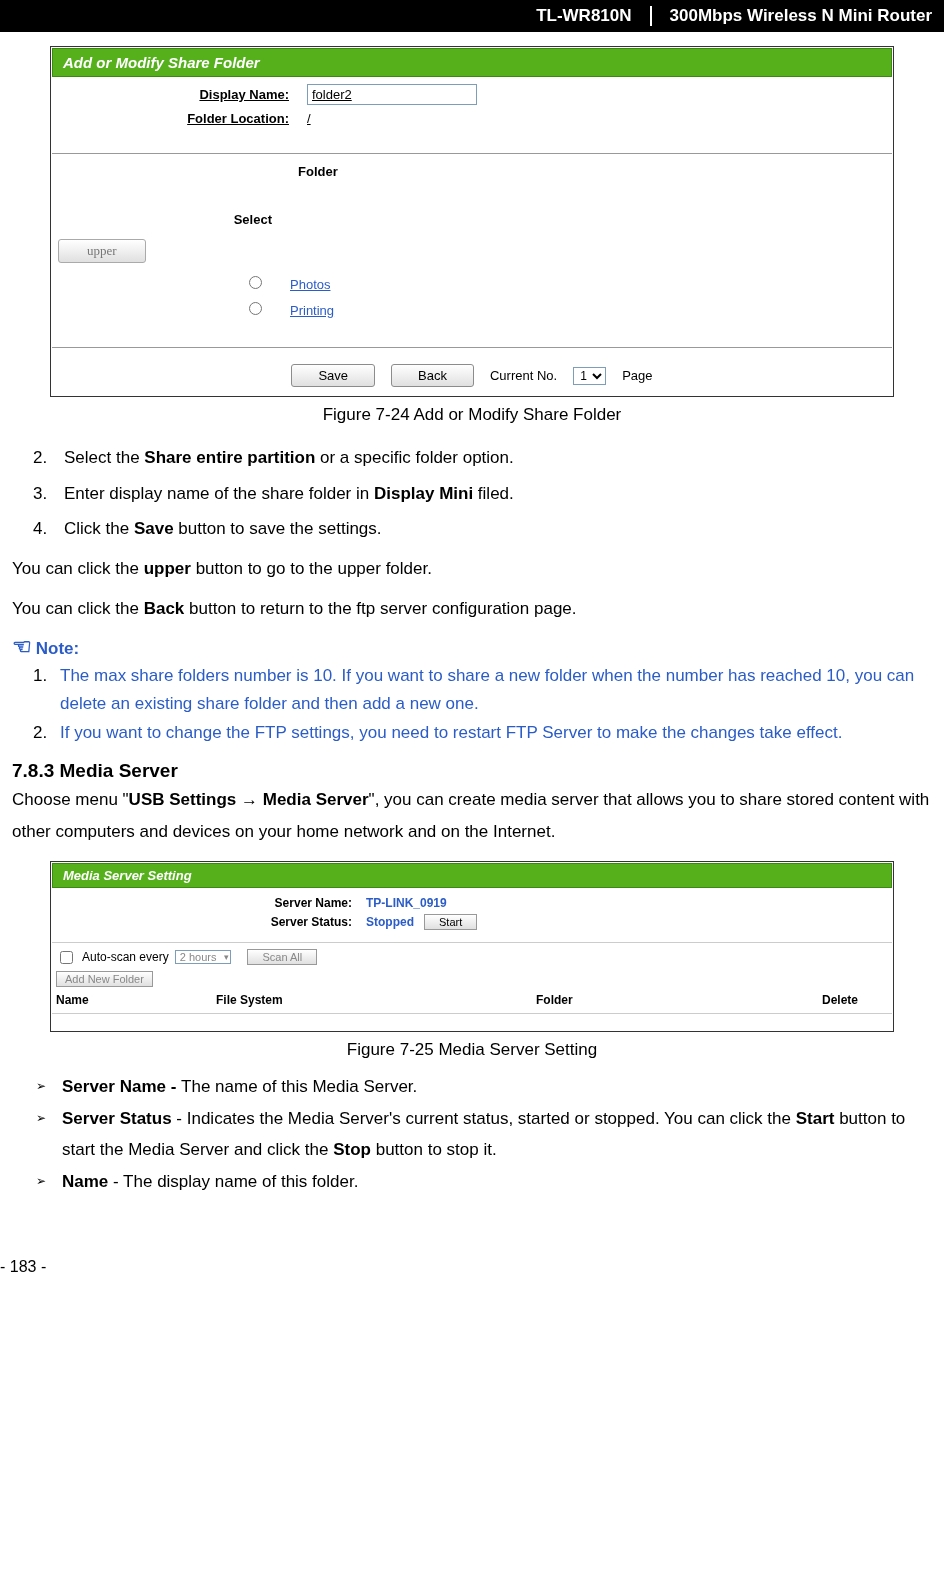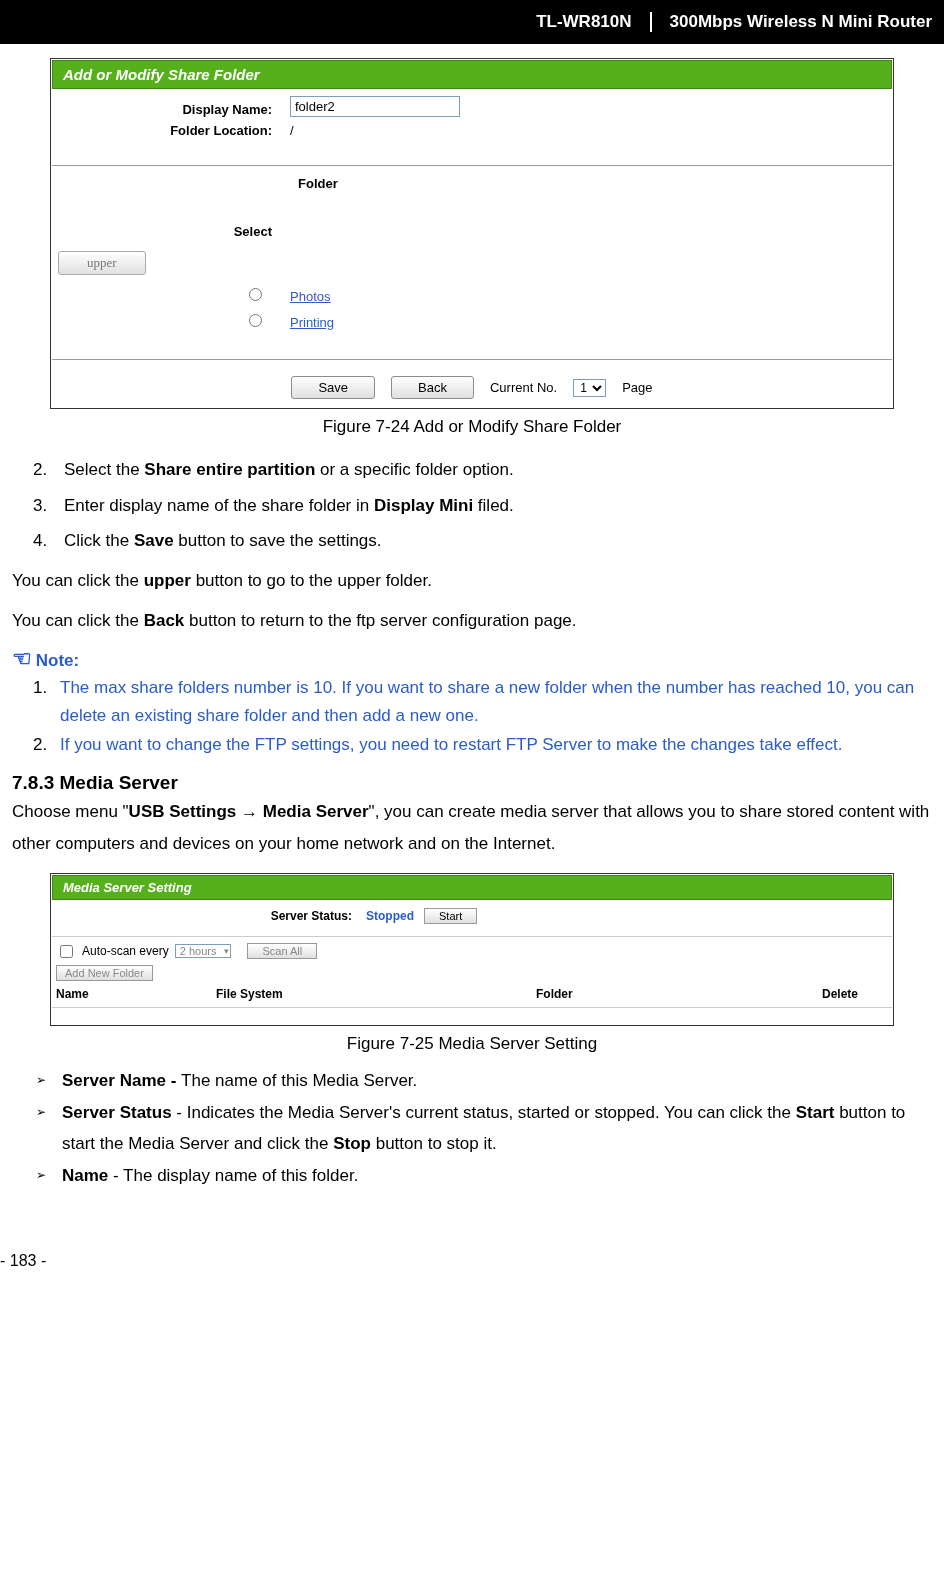--- a/index.html
+++ b/index.html
@@ -8,21 +8,21 @@
     margin: 0;
     padding: 0;
     width: 944px;
     color: #000;
   }
   .header-bar {
     background: #000;
     color: #fff;
     font-weight: bold;
     font-size: 17px;
-    padding: 12px 12px;
+    padding: 6px 12px;
     text-align: right;
     display: flex;
     justify-content: flex-end;
     gap: 18px;
   }
   .header-bar .model {
     border-right: 2px solid #fff;
     padding-right: 18px;
   }
   .figure-box {
@@ -42,22 +42,23 @@
     font-style: italic;
     padding: 5px 10px;
     font-size: 15px;
     border: 1px solid #3a8a10;
   }
   .share-body {
     padding: 4px 0 0 0;
   }
   .share-row {
     display: flex;
-    align-items: flex-end;
-    padding: 3px 0;
+    align-items: center;
+    padding: 3px 17px;
+    text-decoration: underline;
   }
   .share-label {
     width: 220px;
     text-align: right;
     font-weight: bold;
     font-size: 13px;
     padding-right: 18px;
   }
   .share-input {
     width: 160px;
@@ -336,20 +337,24 @@
   <h3 class="section">7.8.3   Media Server</h3>
   <p class="para" style="line-height:1.9;margin-top:0">
     <span>Choose menu "</span><b>USB Settings</b><span> → </span><b>Media Server</b><span>", you can create media server that allows you to share stored content with other computers and devices on your home network and on the Internet.</span>
   </p>
 </div>
 
 <div class="media-box">
   <div class="media-header">Media Server Setting</div>
   <div style="height:6px"></div>
   <div class="media-row">
+    <div class="media-label">Server Name:</div>
+    <span class="blue-text">TP-LINK_0919</span>
+  </div>
+  <div class="media-row">
     <div class="media-label">Server Status:</div>
     <span class="blue-text">Stopped</span>
     <button class="sm-btn">Start</button>
   </div>
   <div style="height:10px"></div>
   <div class="autoscan-row">
     <input type="checkbox" style="">
     <span>Auto-scan every</span>
     <span class="dropdown-look"><span>2 hours</span> <span style="position:absolute;right:2px;top:1px;font-size:9px;color:#888">▾</span></span>
     <button class="sm-btn disabled">Scan All</button>

